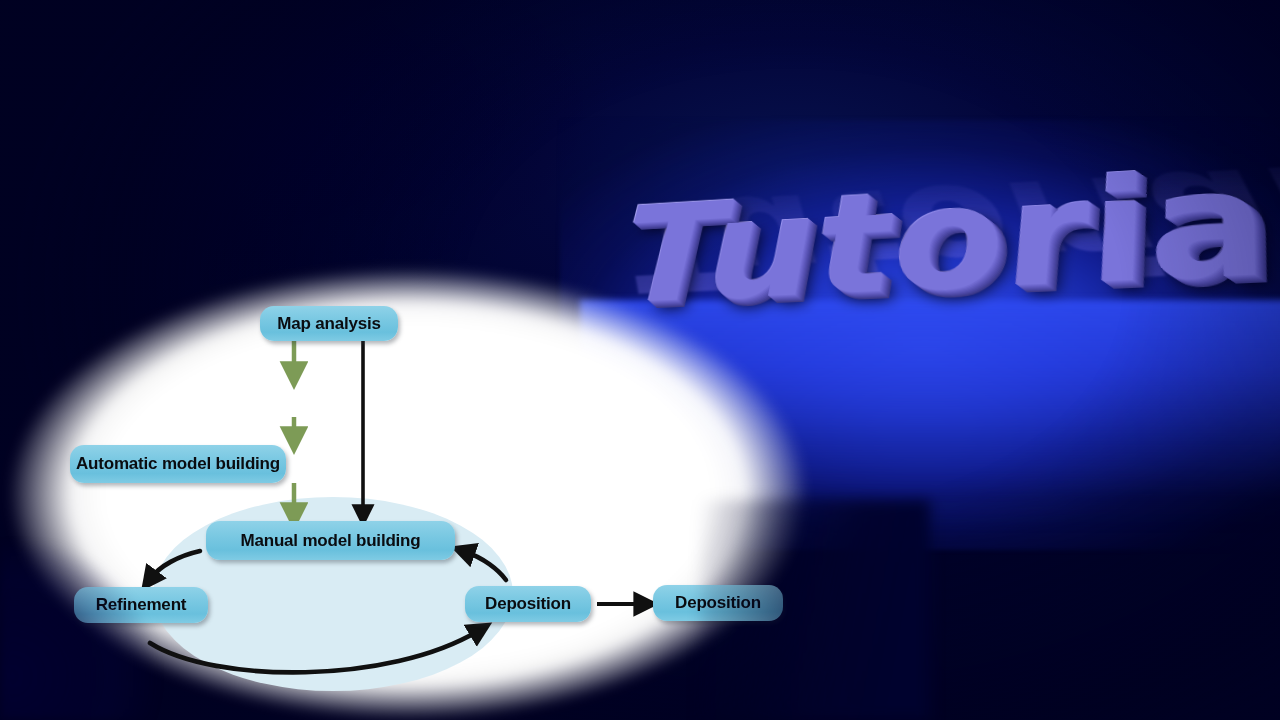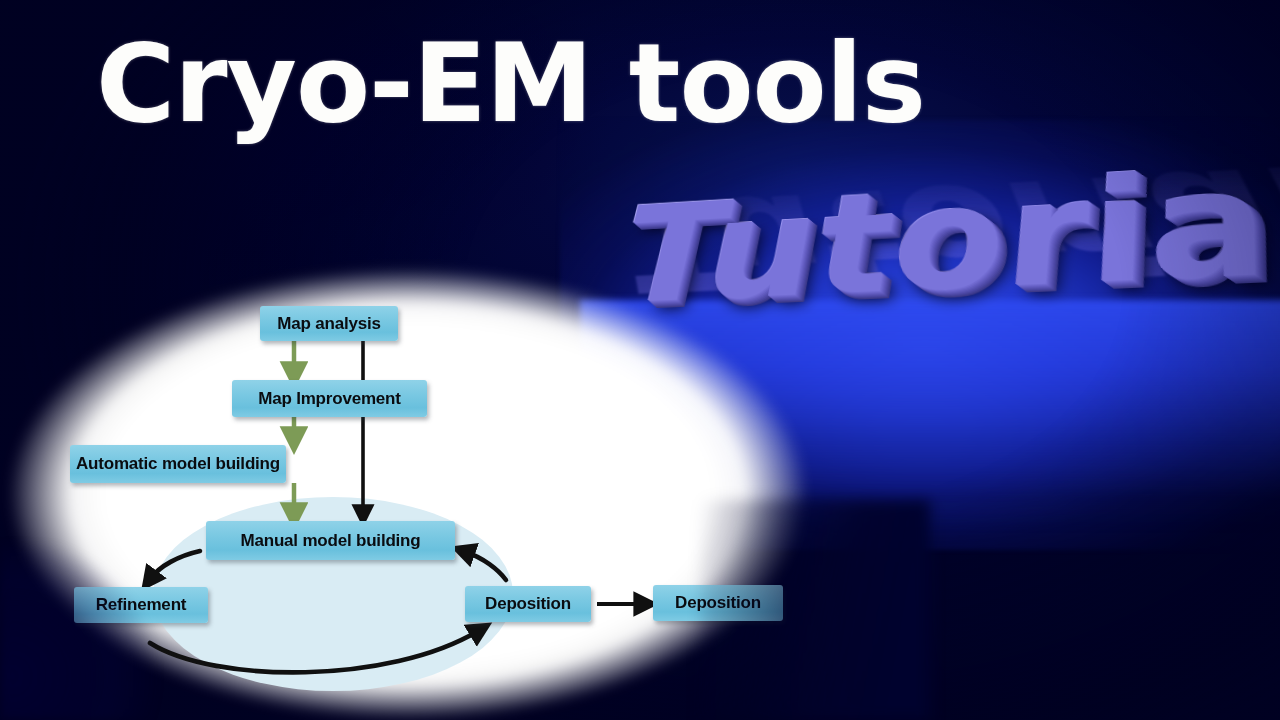--- a/index.html
+++ b/index.html
@@ -165,21 +165,21 @@
     height: 720px;
   }
   .flow svg { position: absolute; left: 0; top: 0; }
 
   .node {
     position: absolute;
     display: flex;
     align-items: center;
     justify-content: center;
     box-sizing: border-box;
-    border-radius: 3px;
+    border-radius: 14px;
     background: linear-gradient(180deg, #8fd2e8 0%, #79c8e2 40%, #69c0dd 75%, #7fcbe4 100%);
     color: #0a0c10;
     font-family: "Liberation Sans", sans-serif;
     font-weight: 700;
     font-size: 17px;
     letter-spacing: -0.2px;
     white-space: nowrap;
     box-shadow: 2px 3px 4px rgba(40,50,60,0.35);
     padding: 0 10px;
   }
@@ -258,38 +258,34 @@
       <path d="M150,643 C215,684 390,684 478,631" fill="none" stroke="#101010" stroke-width="4.6" stroke-linecap="round" marker-end="url(#arrKcurve)"></path>
 
       <path d="M506,580 C498,569 483,558 466,552" fill="none" stroke="#101010" stroke-width="4.6" stroke-linecap="round" marker-end="url(#arrKcurve)"></path>
 
       <line x1="597" y1="604" x2="643" y2="604" stroke="#101010" stroke-width="4" marker-end="url(#arrK)"></line>
     </svg>
 
     <div class="node" id="node-map-analysis">
       <span>Map analysis</span>
     </div>
-    <div class="node" id="node-map-improvement">
-      <span>Map Improvement</span>
-    </div>
     <div class="node" id="node-automatic-model">
       <span>Automatic model building</span>
     </div>
     <div class="node" id="node-manual-model">
       <span>Manual model building</span>
     </div>
     <div class="node" id="node-refinement">
       <span>Refinement</span>
     </div>
     <div class="node" id="node-validation">
       <span>Deposition</span>
     </div>
     <div class="node" id="node-deposition">
       <span>Deposition</span>
     </div>
 
     <div class="fade-right"></div>
     <div class="fade-left"></div>
   </div>
 
-  <div class="title">Cryo-EM tools</div>
 
 </div>
 
 </body></html>

